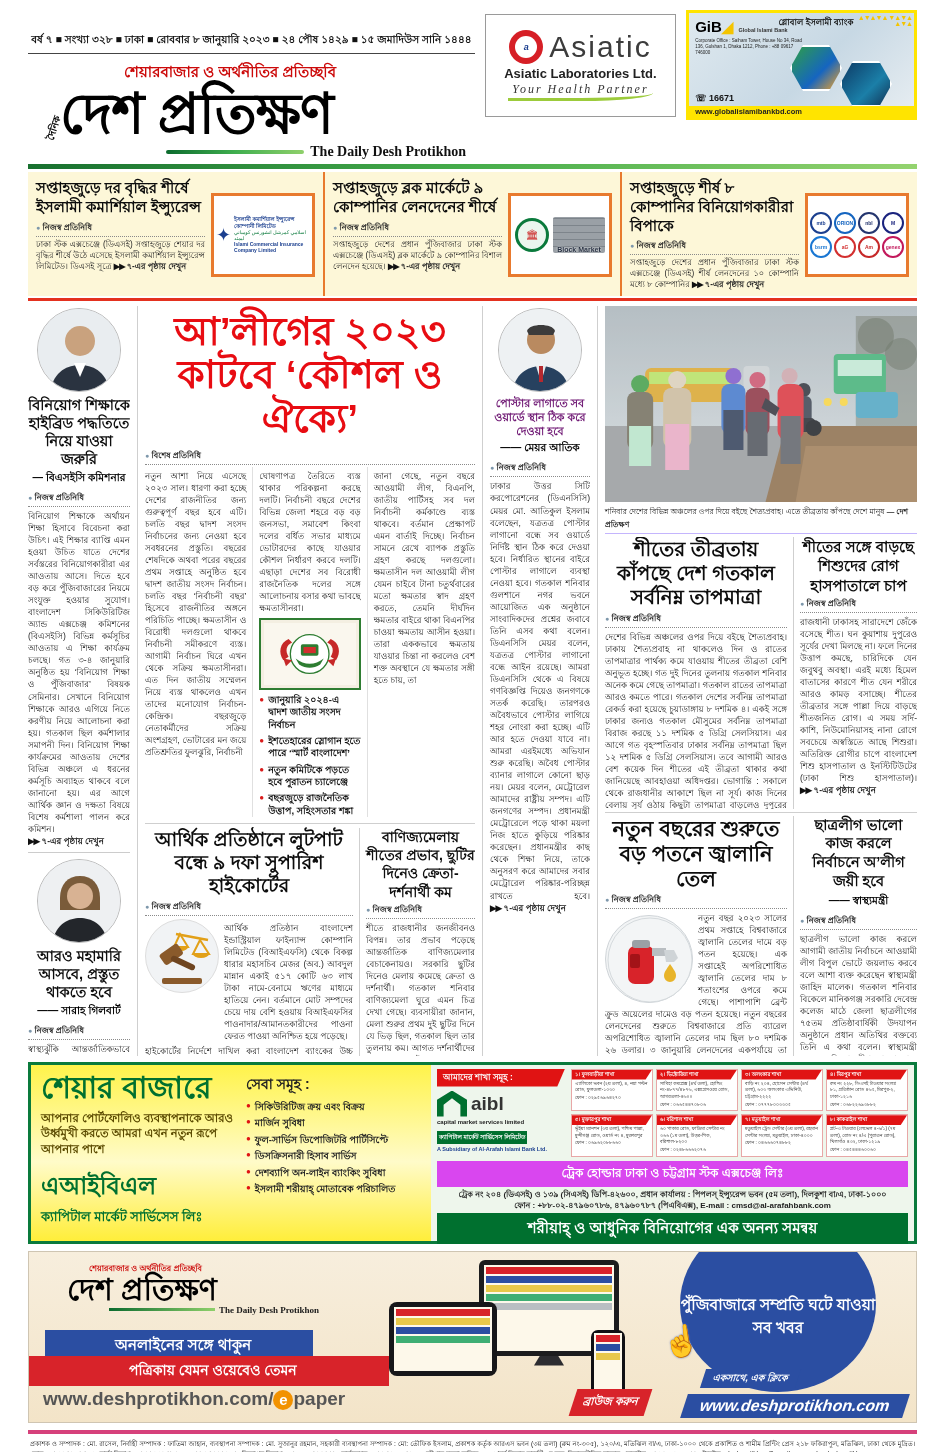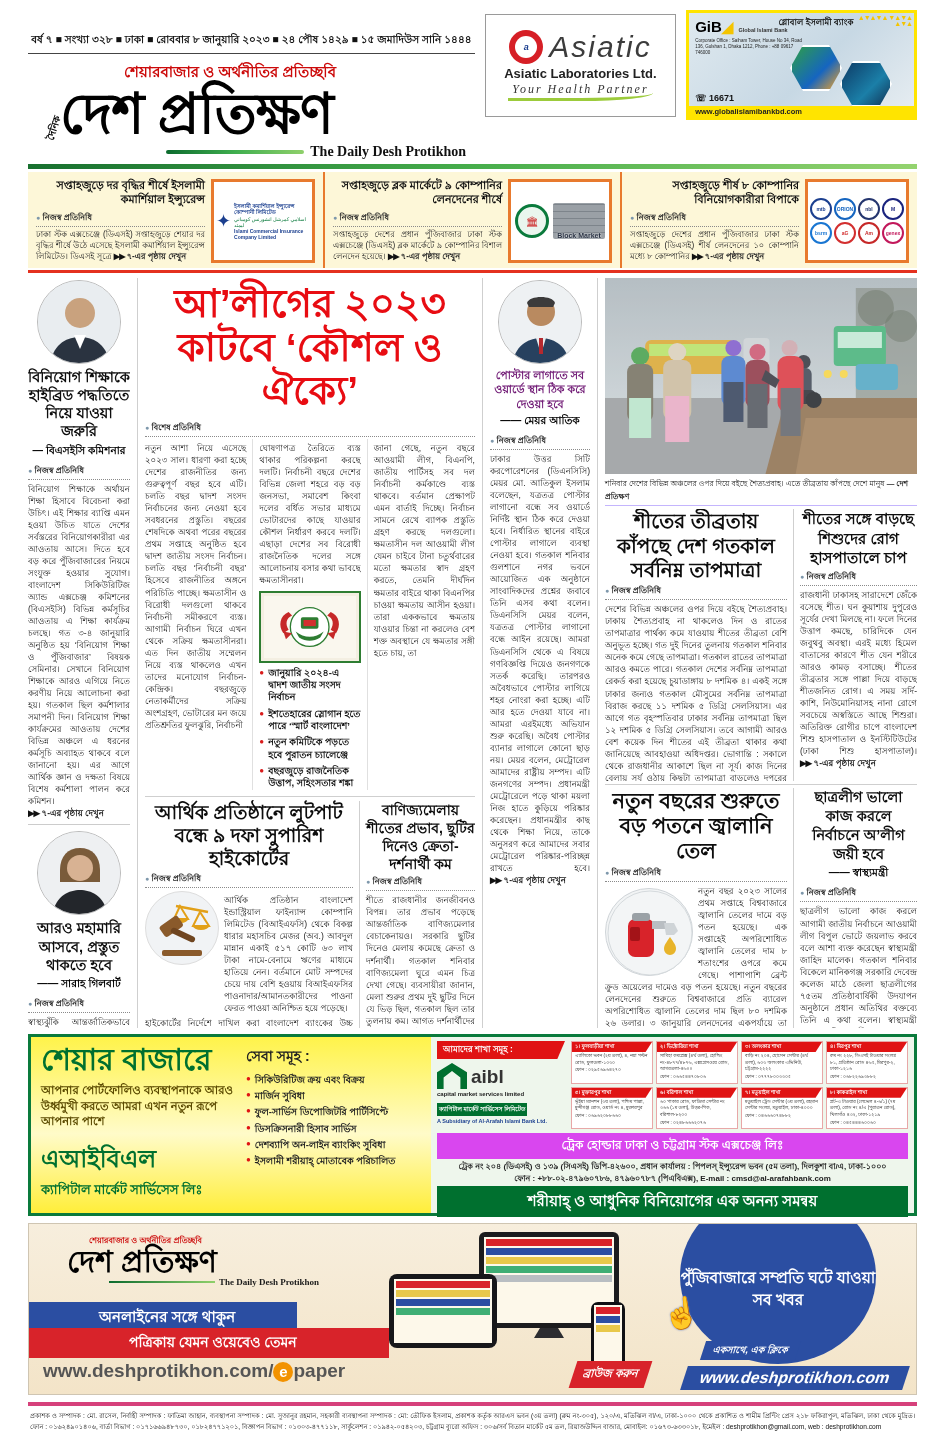--- a/index.html
+++ b/index.html
@@ -19,21 +19,21 @@
   .paper-title { font-size:56px; font-weight:800; color:#000; line-height:1.02; letter-spacing:-1px; }
   .subtitle-row { display:flex; align-items:center; margin:2px 0 0 120px; width:300px; }
   .subtitle-line { flex:1; height:4px; background:linear-gradient(90deg,#0c6b2e,#3fae4e,#8fd06b); border-radius:2px; }
   .subtitle { font-family:"Liberation Serif", serif; font-weight:bold; font-size:14px; color:#111; margin-left:6px; white-space:nowrap; }
   .ad-asiatic { width:195px; height:103px; border:1px solid #9a9a9a; background:#fff; margin-top:4px;
                 display:flex; flex-direction:column; align-items:center; justify-content:center; }
   .asiatic-top { display:flex; align-items:center; gap:6px; }
   .asiatic-logo { width:34px; height:34px; border-radius:50%; background:#d61f26; display:flex; align-items:center; justify-content:center; }
   .asiatic-logo .inner { width:22px; height:22px; border-radius:50%; background:#fff; display:flex; align-items:center; justify-content:center;
                          font-size:9px; font-weight:bold; color:#1b3f8f; font-style:italic; }
-  .asiatic-brand { font-size:30px; font-style:italic; color:#3c3c3c; letter-spacing:2px; }
+  .asiatic-brand { font-size:30px; color:#3c3c3c; letter-spacing:2px; }
   .asiatic-company { font-size:13px; font-weight:bold; color:#222; margin-top:2px; }
   .asiatic-slogan { font-family:"Liberation Serif", serif; font-style:italic; font-size:12px; color:#333; letter-spacing:2px;
                     border-bottom:3px solid #9ccb3b; border-radius:0 0 50%/8px; padding:0 4px 1px; margin-top:1px; }
   .ad-gib { width:235px; height:110px; border:3px solid #ffe400; background:linear-gradient(135deg,#dfe9ef,#c7d8e4 55%,#e8eef2); position:relative; overflow:hidden; }
   .gib-head { display:flex; gap:5px; padding:5px 6px 0; }
   .gib-logo { font-size:15px; font-weight:800; color:#000; }
   .gib-logo .slash { color:#f4c400; }
   .gib-names { line-height:1.1; }
   .gib-bn { font-size:8.5px; font-weight:bold; color:#111;margin-left:40px; }
   .gib-en { font-size:5.5px; font-weight:bold; color:#333; }
@@ -45,21 +45,21 @@
   .gib-hot { position:absolute; left:6px; bottom:14px; font-size:9px; font-weight:800; color:#111; }
   .gib-web { position:absolute; left:0; right:0; bottom:0; background:#ffe400; font-size:7.5px; font-weight:bold; color:#222; padding:1px 6px; }
 
   .green-rule { height:5px; margin-top:4px; background:linear-gradient(90deg,#18702f,#46ad4b,#94d36f); }
 
   
   .promo-row { display:flex; margin-top:3px; background:#fdf7d8; }
   .promo { flex:1; padding:7px 8px 5px; display:flex; gap:6px; }
   .promo + .promo { border-left:2px solid #e87a2e; }
   .promo-left { flex:1; min-width:0; }
-  .promo h3 { font-size:11px; line-height:1.25; text-align:right; color:#0d0d0d; }
+  .promo h3 { font-size:15px; line-height:1.25; text-align:left; color:#0d0d0d; }
   .promo-byline { margin-top:2px; }
   .promo-body { font-size:8.2px; line-height:1.35; text-align:justify; color:#222; margin-top:2px; }
   .logo-box { width:104px; height:84px; border:3px solid #e87a2e; background:#fff; align-self:center;
               display:flex; align-items:center; justify-content:center; flex-shrink:0; }
   .ins-logo { display:flex; gap:3px; align-items:center; padding:2px; }
   .ins-star { color:#1b3f8f; font-size:18px; }
   .ins-lines { line-height:1.2; }
   .ins-l1 { font-size:5.5px; font-weight:bold; color:#1b3f8f; }
   .ins-l2 { font-size:5px; color:#0a7a3c; }
   .ins-l3 { font-size:5px; font-weight:bold; color:#1b3f8f; }
@@ -163,21 +163,21 @@
   .contact { text-align:center; font-size:8px; font-weight:bold; color:#222; line-height:1.4; padding:2px 0; }
   .slogan-bar { background:#00702f; color:#fff; text-align:center; font-size:15px; font-weight:800; padding:3px 0; }
 
   
   .ad-epaper { border:1px solid #cfc5b2; margin-top:7px; height:172px; background:linear-gradient(180deg,#f7eedd,#f3e4c8); position:relative; overflow:hidden; }
   .ep-tag { color:#cc0a0a; font-size:8px; font-weight:bold; margin:10px 0 0 60px; }
   .ep-title { font-size:30px; font-weight:800; color:#000; margin-left:38px; line-height:1; }
   .ep-sub-row { display:flex; align-items:center; width:210px; margin-left:80px; }
   .ep-sub-line { flex:1; height:2.5px; background:linear-gradient(90deg,#0c6b2e,#8fd06b); }
   .ep-sub { font-family:"Liberation Serif",serif; font-size:9px; font-weight:bold; margin-left:4px; }
-  .ep-bar1 { position:absolute; left:0; top:78px; width:268px; background:#2b4ea2; color:#fff; font-size:15px; font-weight:bold; padding:3px 0 3px 70px; }
+  .ep-bar1 { position:absolute; left:16px; top:78px; width:268px; background:#2b4ea2; color:#fff; font-size:15px; font-weight:bold; padding:3px 0 3px 70px; }
   .ep-bar2 { position:absolute; left:0; top:104px; width:360px; background:#d8232a; color:#fff; font-size:14px; font-weight:bold; padding:3px 0 3px 100px; }
   .ep-url1 { position:absolute; left:14px; bottom:12px; font-size:19px; font-weight:800; color:#555; }
   .ep-url1 .e { display:inline-block; width:20px; height:20px; border-radius:50%; background:#f29200; color:#fff; text-align:center; line-height:20px; font-size:15px; }
   .devices { position:absolute; left:360px; top:8px; width:230px; height:150px; }
   .monitor { position:absolute; right:0; top:0; width:140px; height:96px; background:#1c1c1e; border-radius:6px; padding:5px; }
   .screen { width:100%; height:100%; background:#fdf8ea; overflow:hidden; font-size:0; }
   .scr-bar { height:7px; margin:2px; }
   .monitor-stand { position:absolute; right:55px; top:96px; width:30px; height:10px; background:#2c2c30; clip-path:polygon(20% 0,80% 0,100% 100%,0 100%); }
   .tablet { position:absolute; left:0; top:42px; width:108px; height:74px; background:#17171a; border-radius:8px; padding:5px; }
   .phone { position:absolute; right:-6px; top:70px; width:34px; height:66px; background:#101014; border-radius:7px; padding:3px; }

